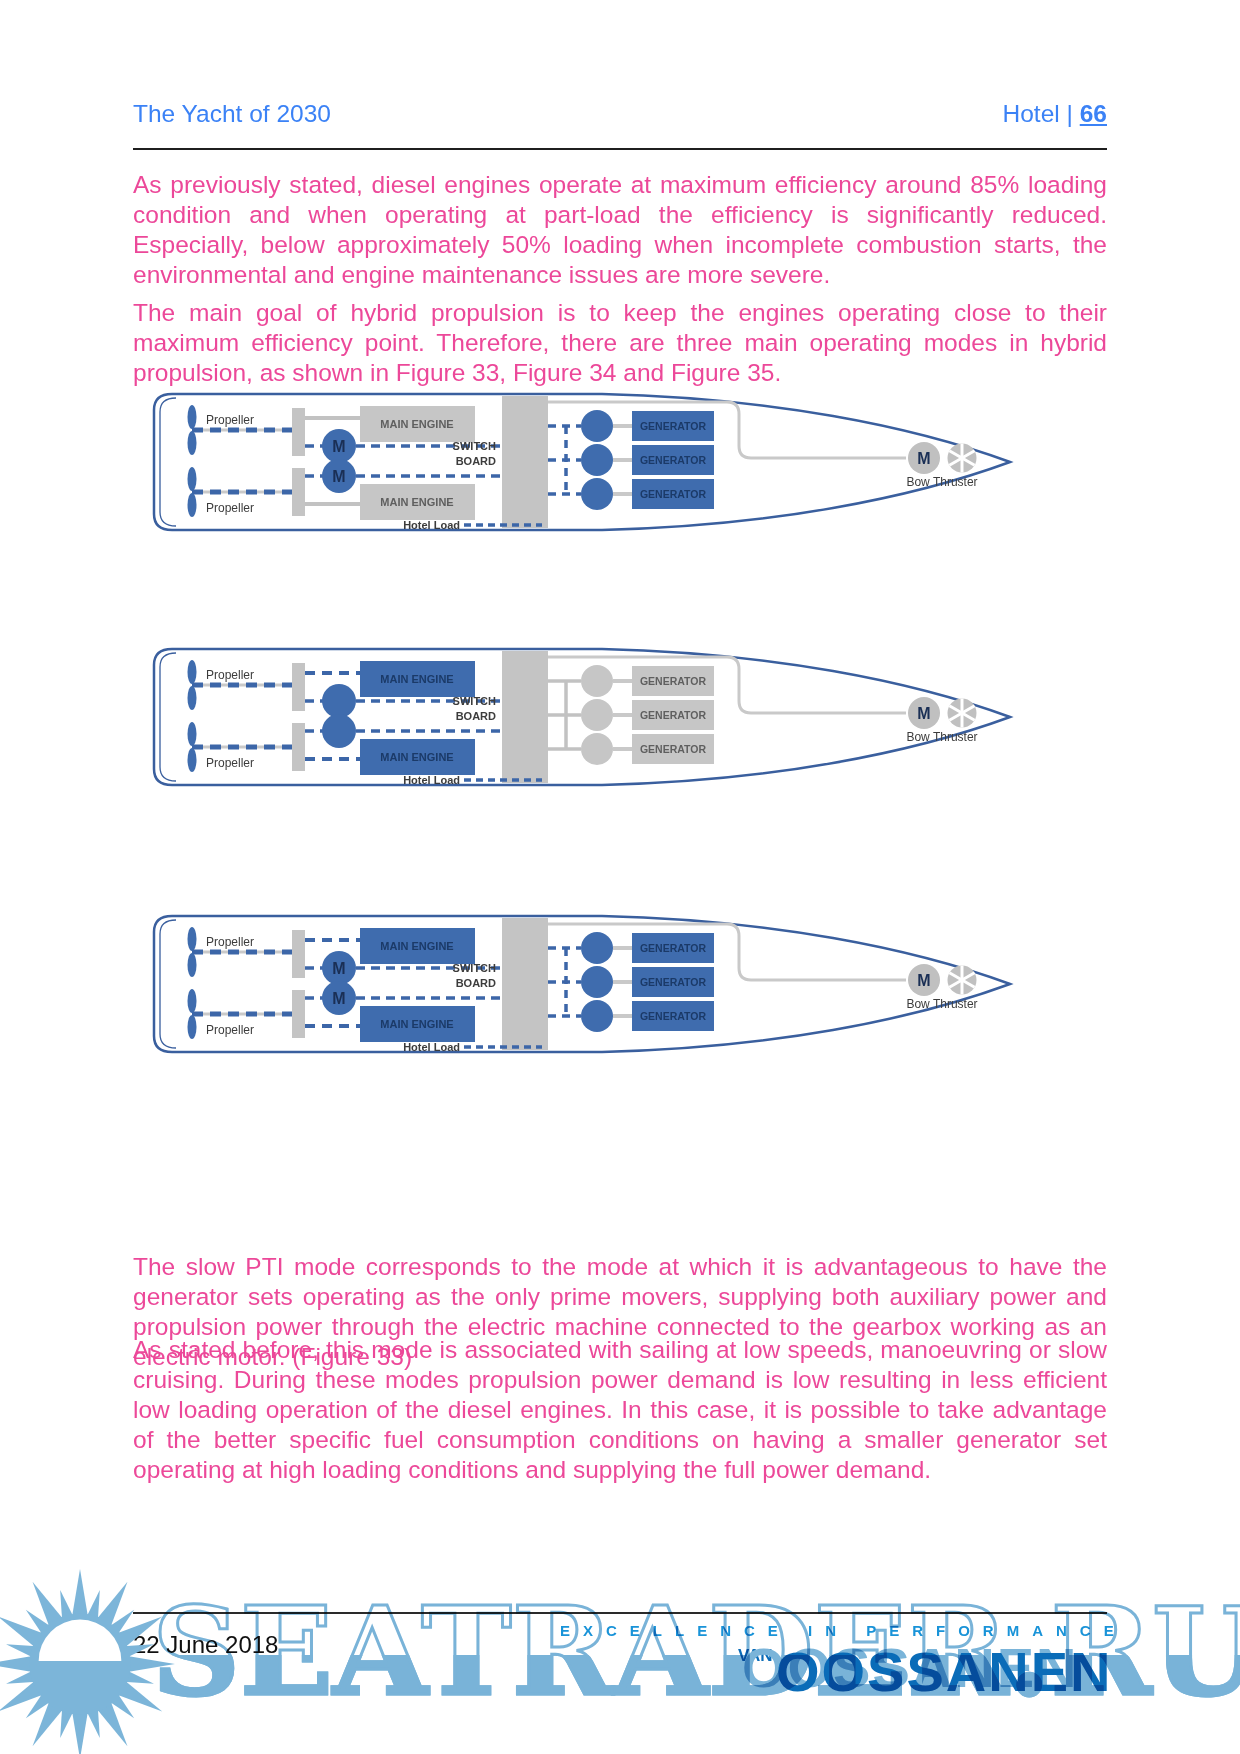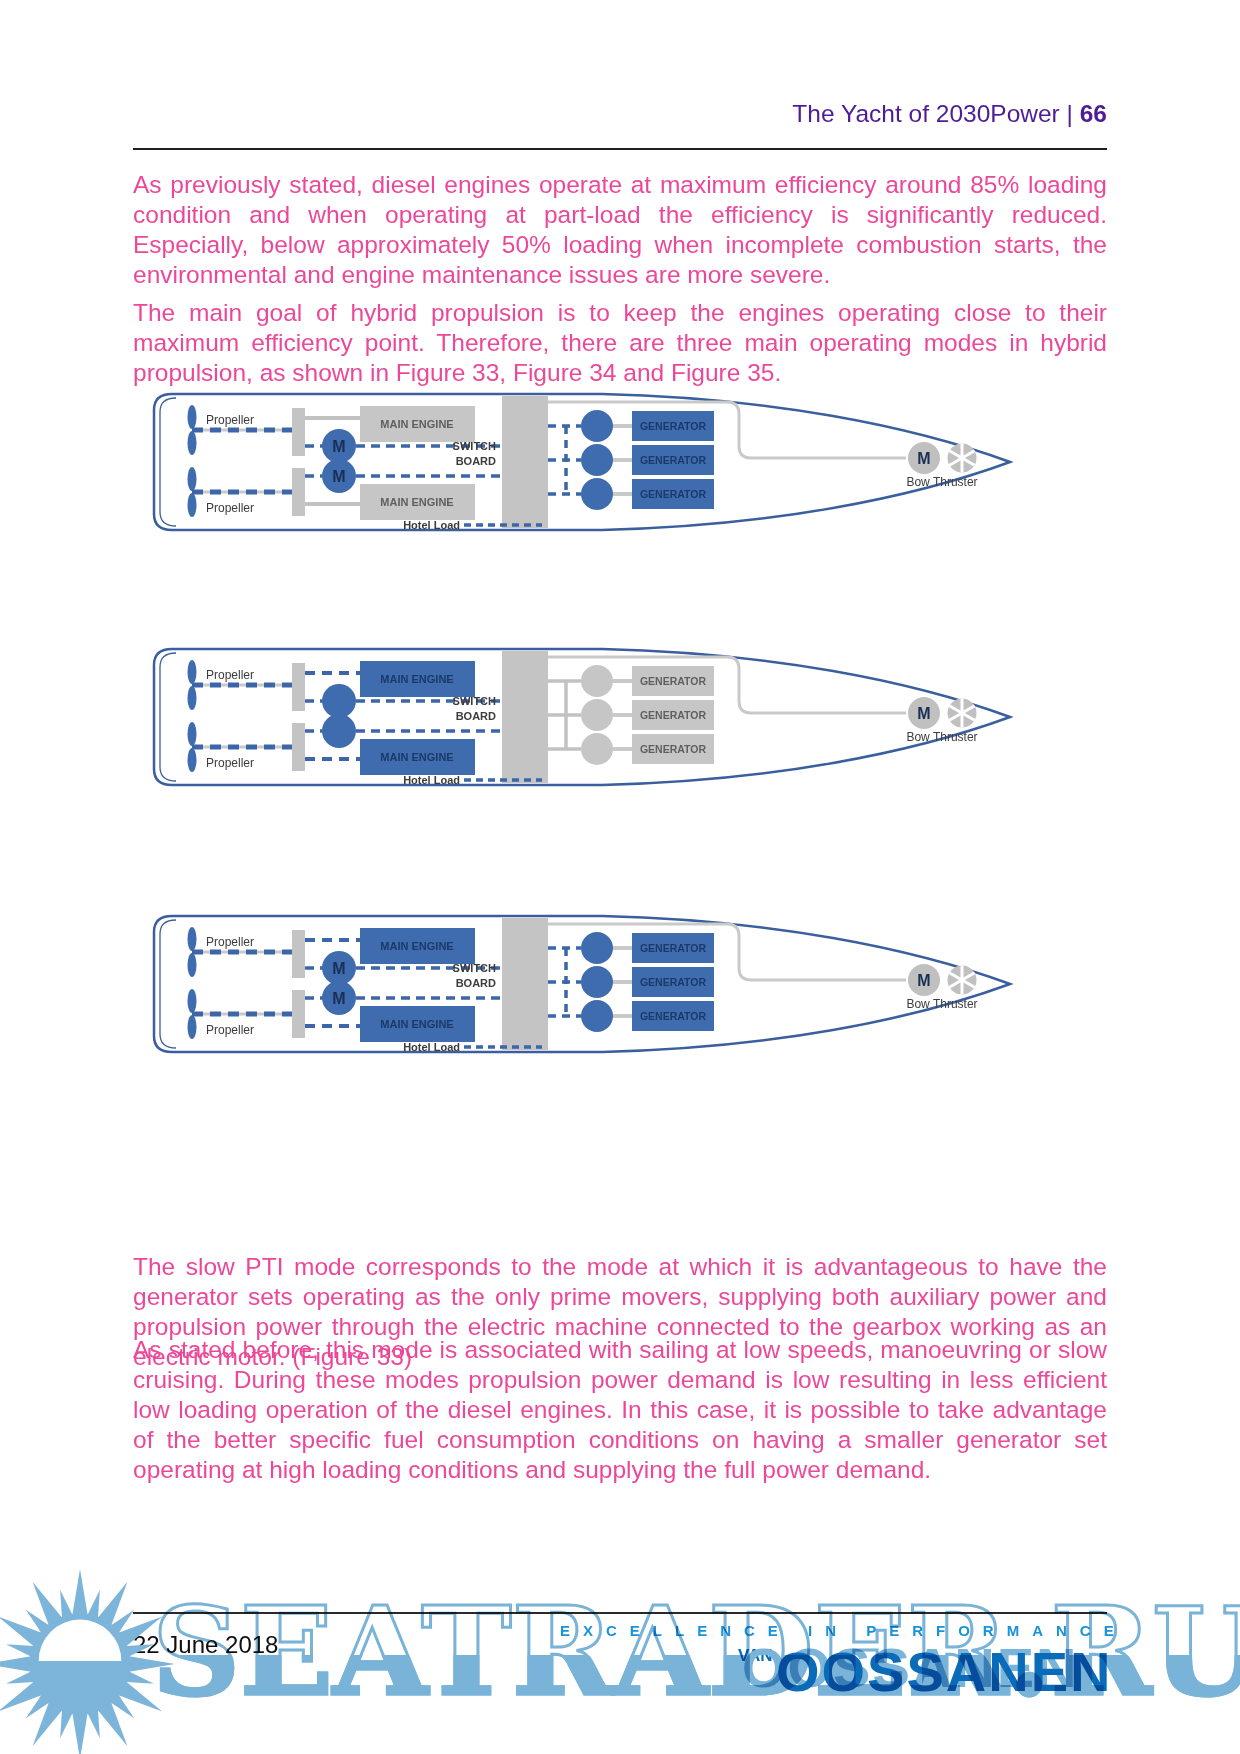--- a/index.html
+++ b/index.html
@@ -1,21 +1,21 @@
 <!DOCTYPE html>
 <html><head>
 <meta charset="utf-8">
 <style>
   html,body{margin:0;padding:0;background:#e8e8e8;}
   .page{position:relative;width:1240px;height:1754px;background:#ffffff;margin:0 auto;
         font-family:"Liberation Sans",sans-serif;color:#111;overflow:hidden;}
   .abs{position:absolute;}
-  .header-row{left:133px;top:100px;width:974px;display:flex;justify-content:flex-end;
-              font-size:24.5px;color:#4c1d95;}
-  .page-num b{font-weight:bold;}
+  .header-row{left:133px;top:100px;width:974px;display:flex;justify-content:space-between;
+              font-size:24.5px;color:#3b82f6;}
+  .page-num b{font-weight:bold;text-decoration:underline;}
   .rule{left:133px;top:148px;width:974px;height:2px;background:#1f1f1f;}
   .body-text{left:133px;width:974px;font-size:24.5px;line-height:30px;text-align:justify;color:#ec4899;}
   .caption{left:133px;width:974px;text-align:center;font-style:italic;font-size:24px;color:#141414;}
   .diagram{position:absolute;left:142px;width:890px;height:152px;}
   .hull{fill:none;stroke:#3a5f9e;stroke-width:2.5px;}
   .hull-inner{fill:none;stroke:#3a5f9e;stroke-width:1.3px;}
   .lbl{font-family:"Liberation Sans",sans-serif;font-size:12px;fill:#3c3c3c;}
   .lbl-sm{font-family:"Liberation Sans",sans-serif;font-size:10.5px;font-weight:bold;}
   .comp-lbl{font-family:"Liberation Sans",sans-serif;font-size:11px;font-weight:bold;}
   .m-letter{font-family:"Liberation Sans",sans-serif;font-size:16px;font-weight:bold;fill:#1a2f55;}
@@ -43,21 +43,21 @@
              -webkit-background-clip:text;background-clip:text;
              -webkit-text-stroke:3px #79b3d8;mix-blend-mode:multiply;}
 </style>
 </head>
 <body>
 
 <div class="page">
 
   <div class="abs header-row">
     <span>The Yacht of 2030</span>
-    <span class="page-num"><span>Power |</span>&nbsp;<b>66</b></span>
+    <span class="page-num"><span>Hotel |</span>&nbsp;<b>66</b></span>
   </div>
   <div class="abs rule"></div>
 
   <div class="abs body-text" style="top:170px;">As previously stated, diesel engines operate at maximum efficiency around 85% loading condition and when operating at part-load the efficiency is significantly reduced. Especially, below approximately 50% loading when incomplete combustion starts, the environmental and engine maintenance issues are more severe.</div>
   <div class="abs body-text" style="top:298px;">The main goal of hybrid propulsion is to keep the engines operating close to their maximum efficiency point. Therefore, there are three main operating modes in hybrid propulsion, as shown in Figure 33, Figure 34 and Figure 35.</div>
 
   <svg class="diagram" style="top:386px;" viewBox="0 0 890 152">
     <path class="hull" d="M 30 8 H 460 C 630 12 770 40 868 76 C 770 112 630 140 460 144 H 30 Q 12 144 12 128 V 24 Q 12 8 30 8 Z"></path>
     <path class="hull-inner" d="M 34 12 Q 18 12 18 26 V 126 Q 18 140 34 140"></path>
 

